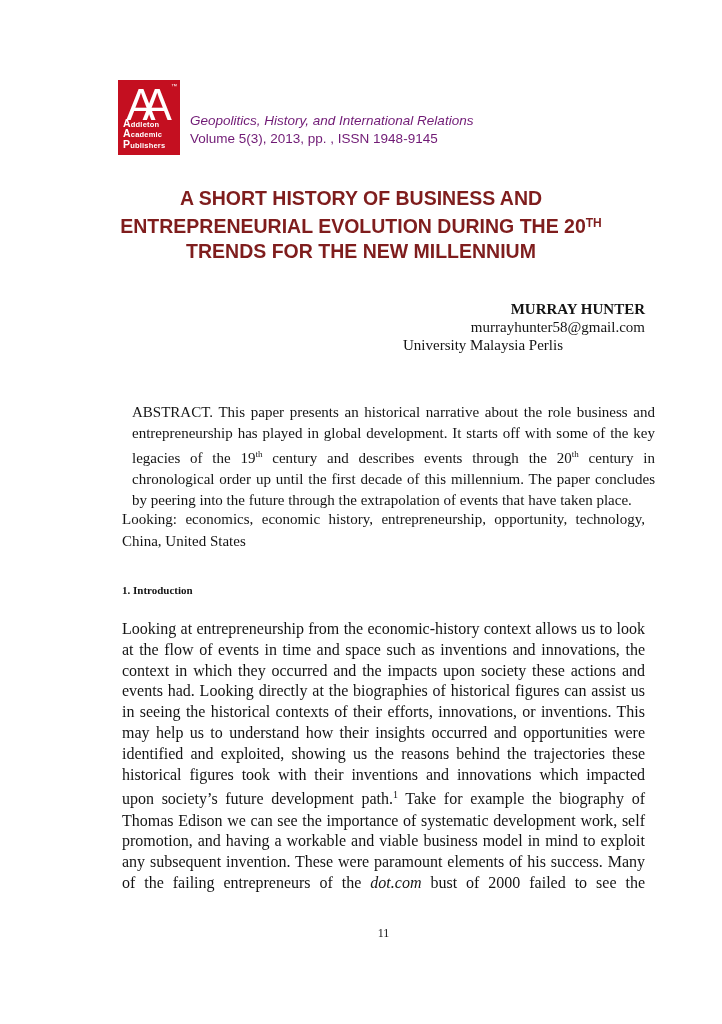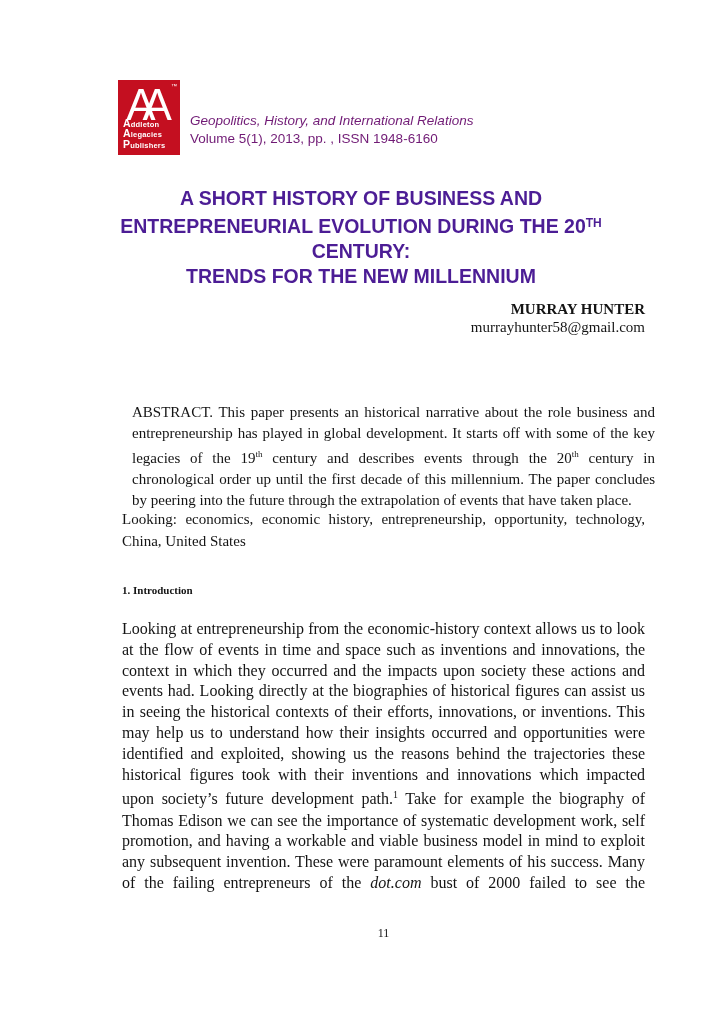--- a/index.html
+++ b/index.html
@@ -38,21 +38,21 @@
     position:absolute; left:190px; top:112px;
     font-family:"Liberation Sans", sans-serif;
     font-size:13.5px; line-height:18px; color:#701a75;
   }
   .journal-title { font-style:italic; }
 
   
   .title {
     position:absolute; left:99px; top:186px; width:524px;
     text-align:center; font-family:"Liberation Sans", sans-serif;
-    font-weight:700; font-size:19.5px; line-height:25px; color:#4c1d95;
+    font-weight:700; font-size:19.5px; line-height:25px; color:#7f1d1d;
   }
   .title sup { font-size:12px; vertical-align:6px; }
 
   
   .byline {
     position:absolute; left:122px; top:300px; width:523px;
     text-align:right; font-size:15px; line-height:18px;
   }
   .byline .author { font-weight:700; }
   .byline .affiliation { padding-right:82px; }
@@ -92,40 +92,40 @@
 <div class="page">
 
   <div class="logo">
     <div class="monogram">
       <span>A</span>
       <span class="a2">A</span>
     </div>
     <div class="logo-tm">™</div>
     <div class="logo-text">
       <div><span class="cap">A</span><span>ddleton</span></div>
-      <div><span class="cap">A</span><span>legacies</span></div>
+      <div><span class="cap">A</span><span>cademic</span></div>
       <div><span class="cap">P</span><span>ublishers</span></div>
     </div>
   </div>
 
   <div class="journal">
     <div class="journal-title">Geopolitics, History, and International Relations</div>
-    <div class="journal-issue">Volume 5(1), 2013, pp. , ISSN 1948-6160</div>
+    <div class="journal-issue">Volume 5(3), 2013, pp. , ISSN 1948-9145</div>
   </div>
 
   <div class="title">
     <div>A SHORT HISTORY OF BUSINESS AND</div>
     <div><span>ENTREPRENEURIAL EVOLUTION DURING THE 20</span><sup>TH</sup></div>
-    <div>CENTURY:</div>
     <div>TRENDS FOR THE NEW MILLENNIUM</div>
   </div>
 
   <div class="byline">
     <div class="author">MURRAY HUNTER</div>
     <div class="email">murrayhunter58@gmail.com</div>
+    <div class="affiliation">University Malaysia Perlis</div>
   </div>
 
   <div class="abstract"><span>ABSTRACT. This paper presents an historical narrative about the role business and entrepreneurship has played in global development. It starts off with some of the key legacies of the 19</span><sup>th</sup><span> century and describes events through the 20</span><sup>th</sup><span> century in chronological order up until the first decade of this millennium. The paper concludes by peering into the future through the extrapolation of events that have taken place.</span></div>
 
   <div class="keywords">Looking: economics, economic history, entrepreneurship, opportunity, technology, China, United States</div>
 
   <div class="section-heading">1. Introduction</div>
 
   <div class="body-para"><span>Looking at entrepreneurship from the economic-history context allows us to look at the flow of events in time and space such as inventions and innovations, the context in which they occurred and the impacts upon society these actions and events had. Looking directly at the biographies of historical figures can assist us in seeing the historical contexts of their efforts, innovations, or inventions. This may help us to understand how their insights occurred and opportunities were identified and exploited, showing us the reasons behind the trajectories these historical figures took with their inventions and innovations which impacted upon society’s future development path.</span><sup>1</sup><span> Take for example the biography of Thomas Edison we can see the importance of systematic development work, self promotion, and having a workable and viable business model in mind to exploit any subsequent invention. These were paramount elements of his success. Many of the failing entrepreneurs of the </span><span class="it">dot.com</span><span> bust of 2000 failed to see the</span></div>
 

